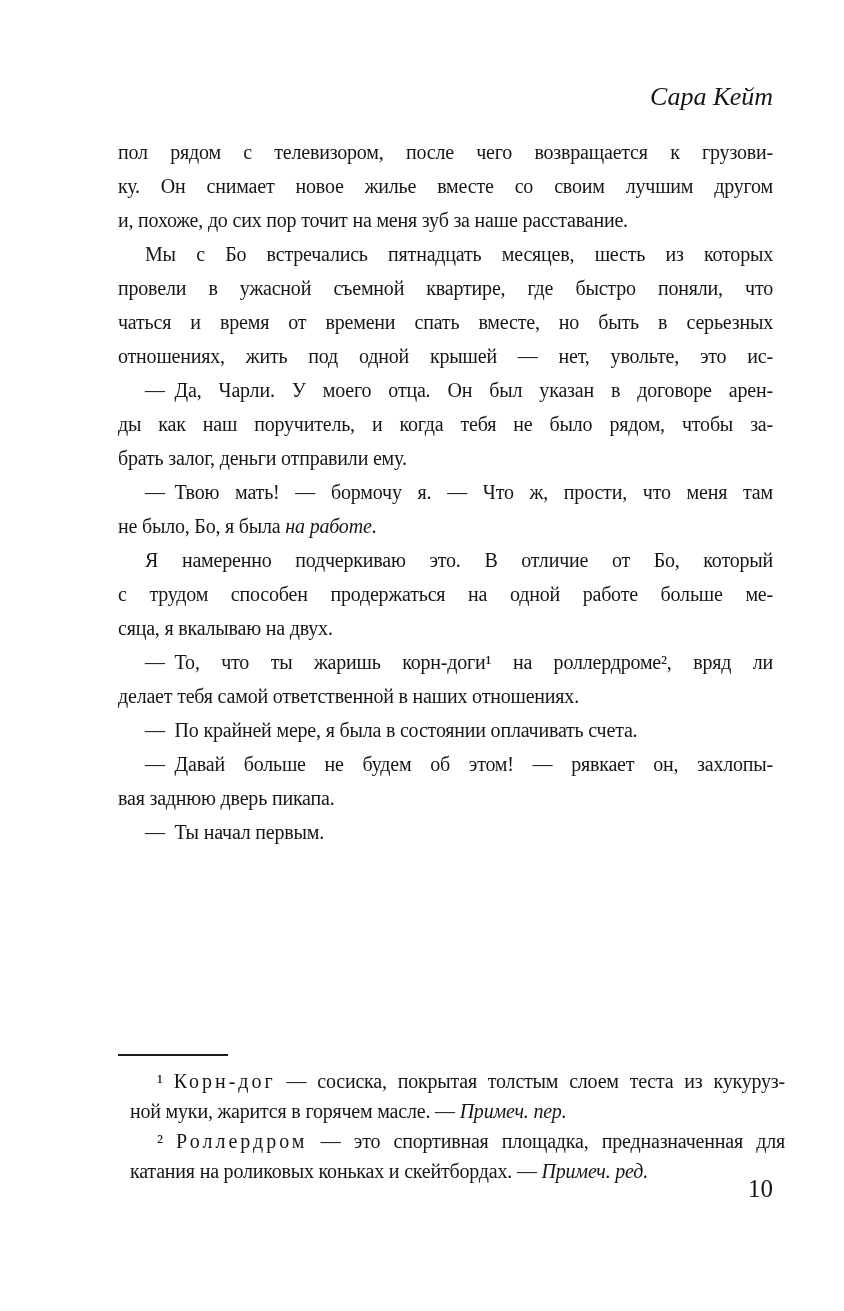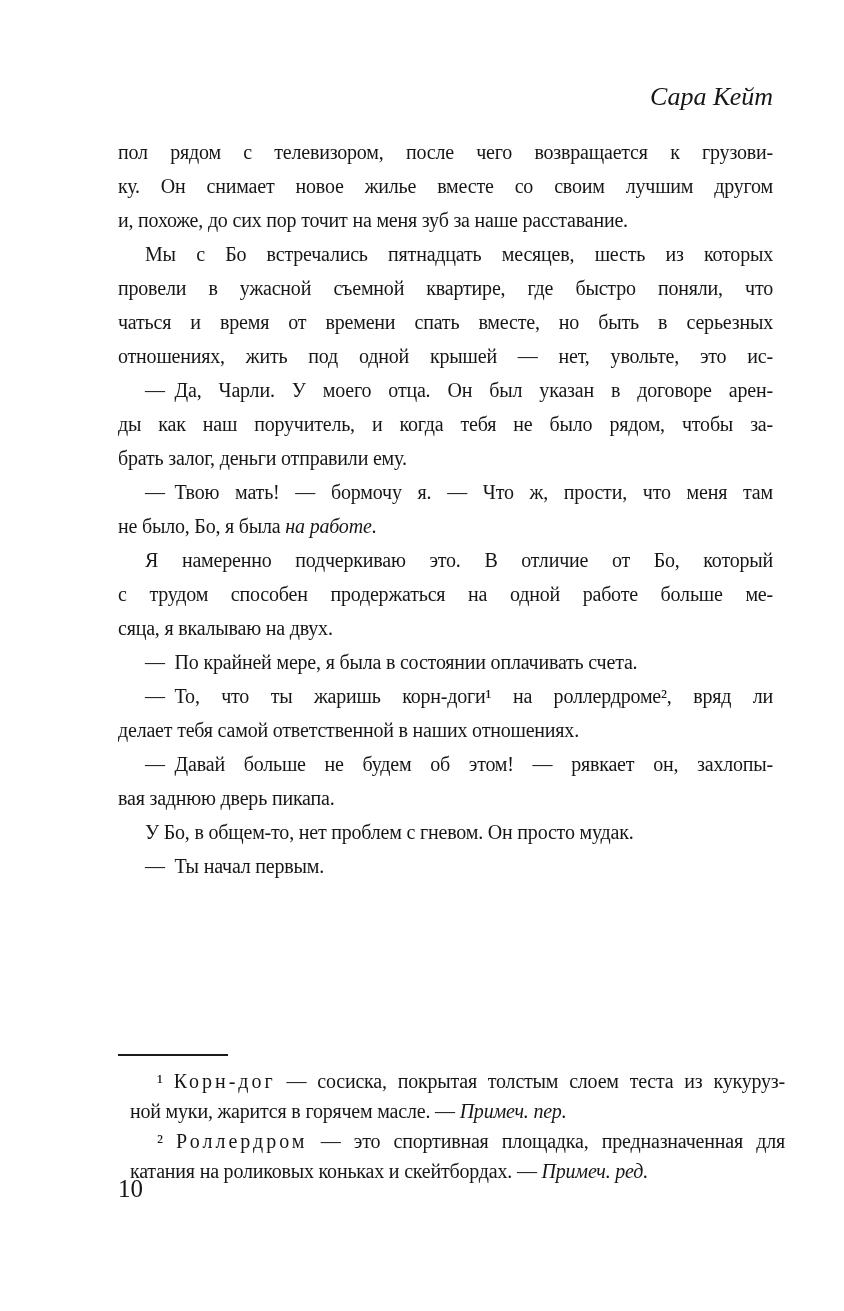--- a/index.html
+++ b/index.html
@@ -48,21 +48,21 @@
     position: absolute;
     top: 1066px; left: 130px; width: 655px;
     font-size: 20px;
     letter-spacing: -0.2px;
   }
   .footnotes .line { height: 30px; line-height: 30px; }
   .footnote .line.first { text-indent: 27px; }
   .page-number {
     position: absolute;
     top: 1172px; left: 118px; width: 655px;
-    text-align: left;
+    text-align: right;
     font-size: 25px;
     line-height: 34px;
   }
 </style>
 </head>
 <body>
 
 <div class="page">
 
   <header class="running-head">
@@ -89,32 +89,29 @@
       <div class="para indent">
         <div class="line first"><span>— Твою мать! — бормочу я. — Что ж, прости, что меня там</span></div>
         <div class="line last"><span>не было, Бо, я была </span><span class="i">на работе</span><span>.</span></div>
       </div>
       <div class="para indent">
         <div class="line first"><span>Я намеренно подчеркиваю это. В отличие от Бо, который</span></div>
         <div class="line"><span>с трудом способен продержаться на одной работе больше ме-</span></div>
         <div class="line last"><span>сяца, я вкалываю на двух.</span></div>
       </div>
       <div class="para indent">
-        <div class="line first last"><span>— По крайней мере, я была в состоянии оплачивать счета.</span></div>
-      </div>
-      <div class="para indent">
         <div class="line first"><span>— То, что ты жаришь корн-доги¹ на роллердроме², вряд ли</span></div>
         <div class="line last"><span>делает тебя самой ответственной в наших отношениях.</span></div>
       </div>
       <div class="para indent">
+        <div class="line first last"><span>— По крайней мере, я была в состоянии оплачивать счета.</span></div>
+      </div>
+      <div class="para indent">
         <div class="line first"><span>— Давай больше не будем об этом! — рявкает он, захлопы-</span></div>
         <div class="line last"><span>вая заднюю дверь пикапа.</span></div>
-      </div>
-      <div class="para indent">
-        <div class="line first last"><span>У Бо, в общем-то, нет проблем с гневом. Он просто мудак.</span></div>
       </div>
       <div class="para indent">
         <div class="line first last"><span>— Ты начал первым.</span></div>
       </div>
     </main>
 
   <div class="fn-sep"></div>
 
   <section class="footnotes">
       <div class="footnote">

